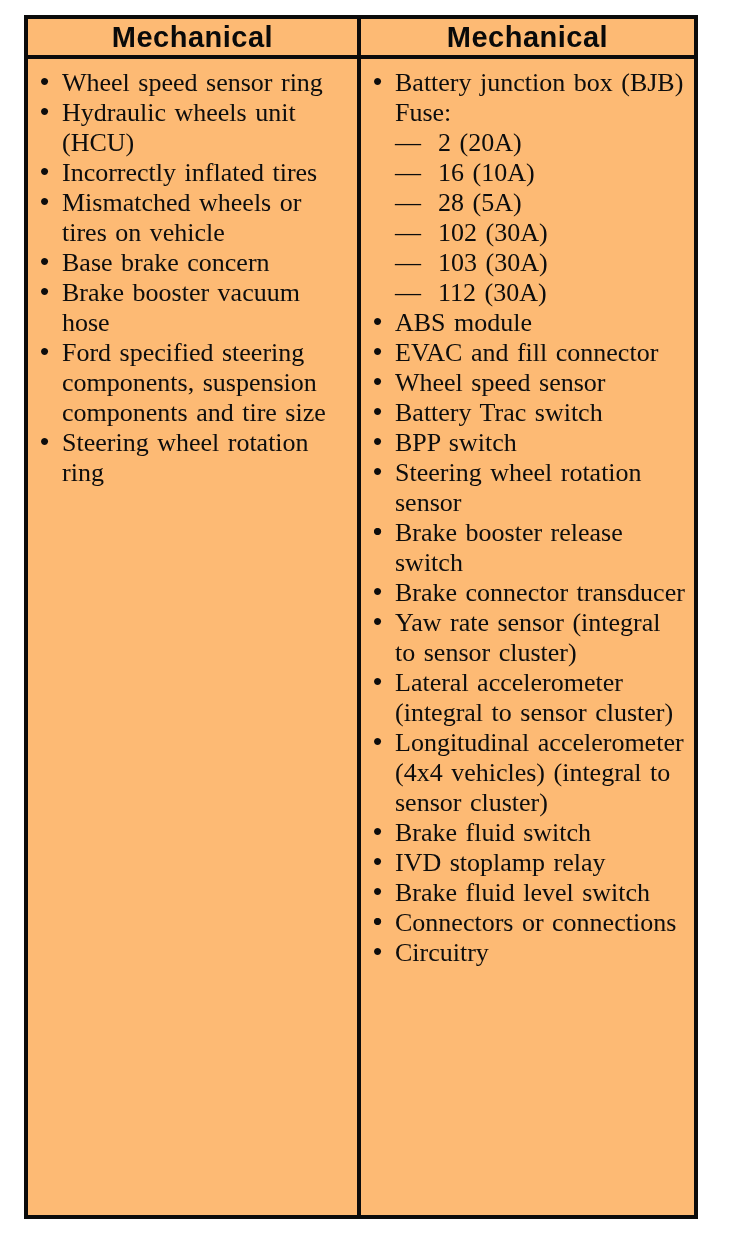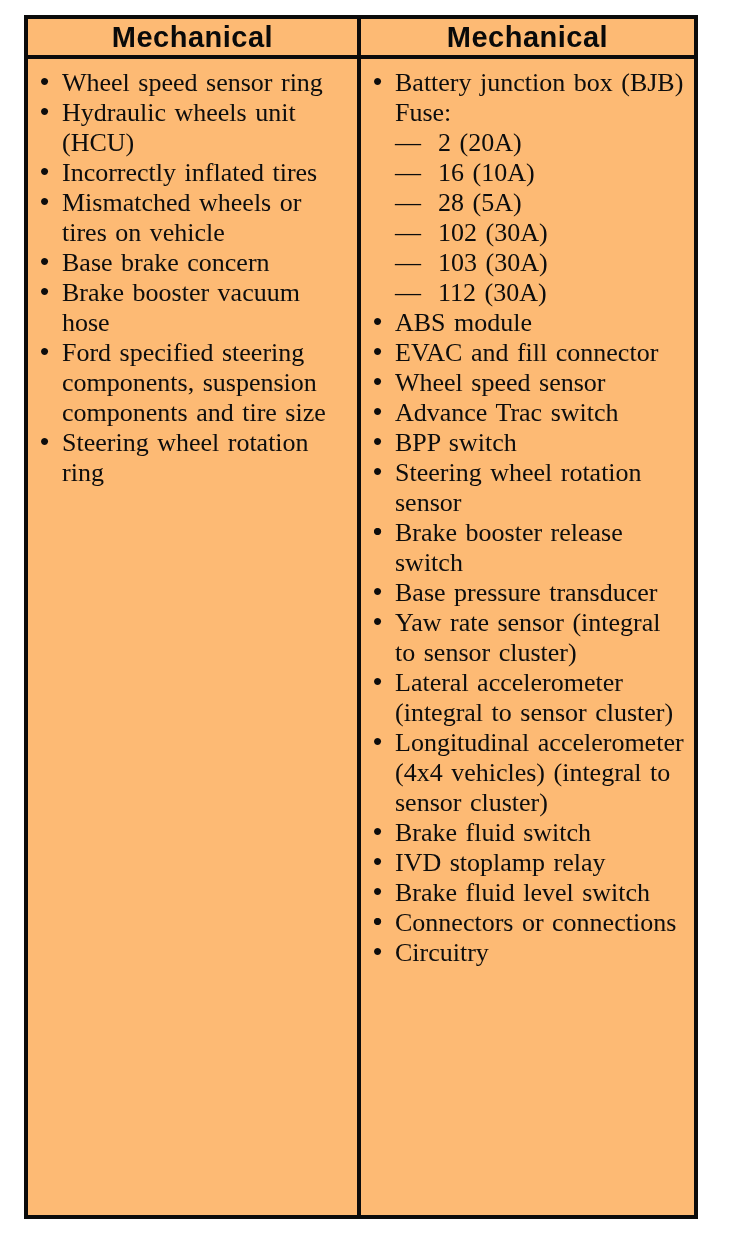--- a/index.html
+++ b/index.html
@@ -87,26 +87,26 @@
           <li><span class="bullet">•</span><span>Ford specified steering components, suspension components and tire size</span></li>
           <li><span class="bullet">•</span><span>Steering wheel rotation ring</span></li>
         </ul>
     </div>
     <div>
       <ul class="items">
           <li><span class="bullet">•</span><span>Battery junction box (BJB) Fuse:</span><div class="subitem"><span class="dash">—</span><span>2 (20A)</span></div><div class="subitem"><span class="dash">—</span><span>16 (10A)</span></div><div class="subitem"><span class="dash">—</span><span>28 (5A)</span></div><div class="subitem"><span class="dash">—</span><span>102 (30A)</span></div><div class="subitem"><span class="dash">—</span><span>103 (30A)</span></div><div class="subitem"><span class="dash">—</span><span>112 (30A)</span></div></li>
           <li><span class="bullet">•</span><span>ABS module</span></li>
           <li><span class="bullet">•</span><span>EVAC and fill connector</span></li>
           <li><span class="bullet">•</span><span>Wheel speed sensor</span></li>
-          <li><span class="bullet">•</span><span>Advance Trac switch</span></li>
+          <li><span class="bullet">•</span><span>Battery Trac switch</span></li>
           <li><span class="bullet">•</span><span>BPP switch</span></li>
           <li><span class="bullet">•</span><span>Steering wheel rotation sensor</span></li>
           <li><span class="bullet">•</span></li>
           <li><span class="bullet">•</span><span>Brake booster release switch</span></li>
-          <li><span class="bullet">•</span><span>Base pressure transducer</span></li>
+          <li><span class="bullet">•</span><span>Brake connector transducer</span></li>
           <li><span class="bullet">•</span><span>Yaw rate sensor (integral to sensor cluster)</span></li>
           <li><span class="bullet">•</span><span>Lateral accelerometer (integral to sensor cluster)</span></li>
           <li><span class="bullet">•</span><span>Longitudinal accelerometer (4x4 vehicles) (integral to sensor cluster)</span></li>
           <li><span class="bullet">•</span><span>Brake fluid switch</span></li>
           <li><span class="bullet">•</span><span>IVD stoplamp relay</span></li>
           <li><span class="bullet">•</span><span>Brake fluid level switch</span></li>
           <li><span class="bullet">•</span></li>
           <li><span class="bullet">•</span><span>Connectors or connections</span></li>
           <li><span class="bullet">•</span><span>Circuitry</span></li>
         </ul>

